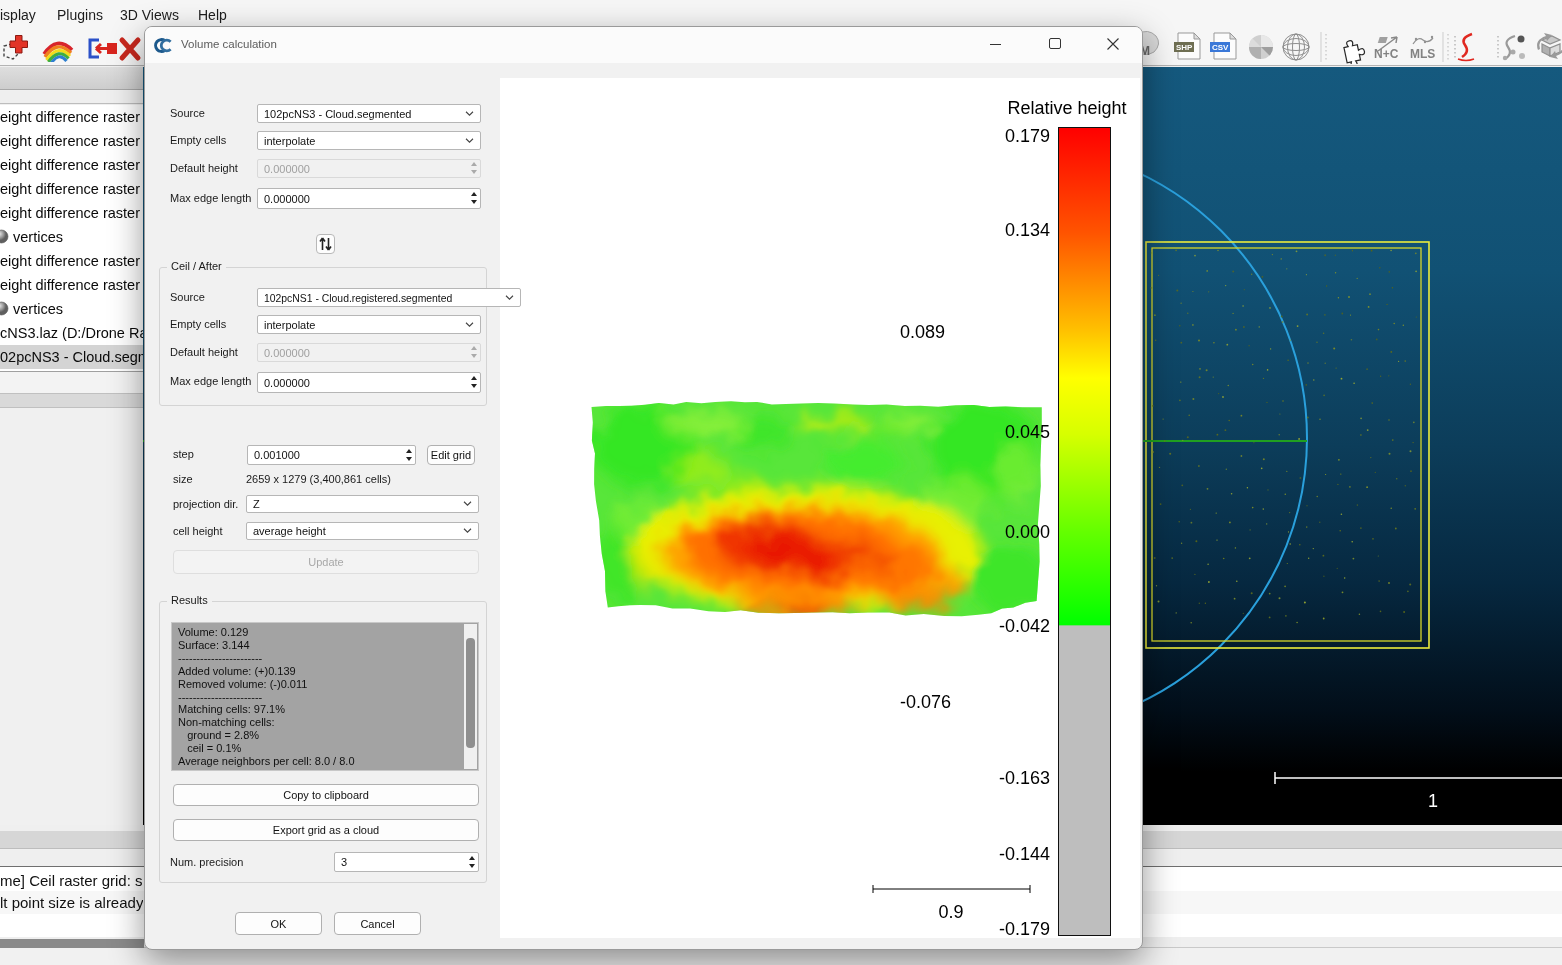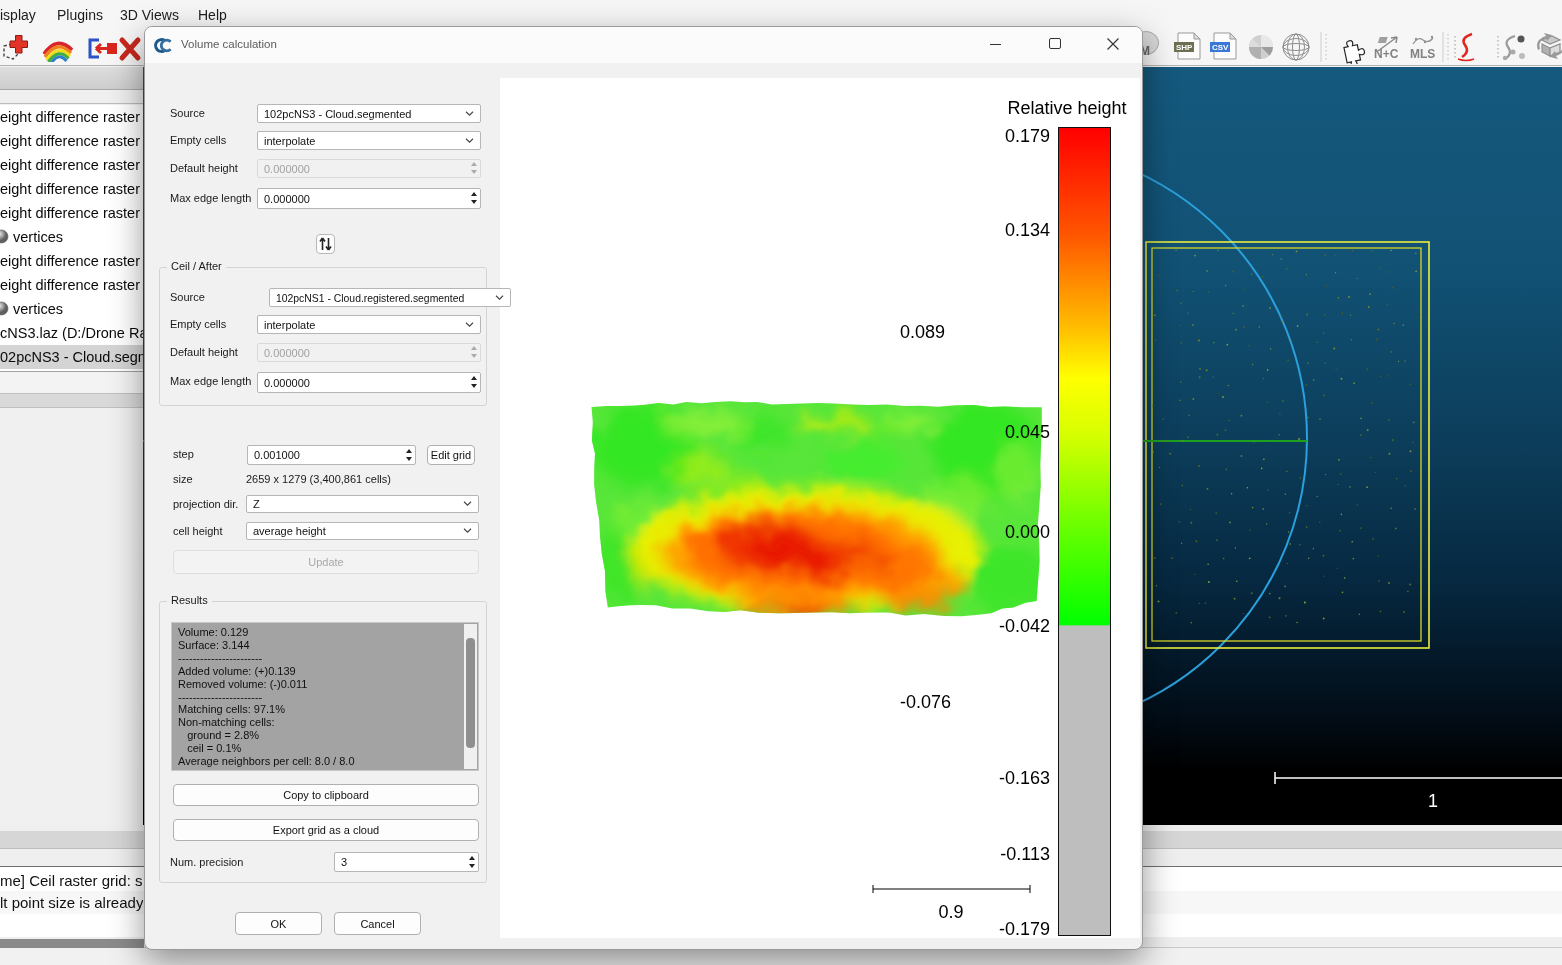--- a/index.html
+++ b/index.html
@@ -470,21 +470,21 @@
     </div>
     <div class="btn" style="left:171px;top:207px;width:19px;height:20px;border-color:#b8b8b8"></div>
 <svg class="abs" style="left:174px;top:210px" width="13" height="14" viewBox="0 0 13 14">
 <path d="M3.5 13 V2 M3.5 1 L1 4.5 M3.5 1 L6 4.5" stroke="#222" stroke-width="1.6" fill="none"></path>
 <path d="M9.5 1 V12 M9.5 13 L7 9.5 M9.5 13 L12 9.5" stroke="#222" stroke-width="1.6" fill="none"></path>
 </svg>
     <div class="grp" style="left:14px;top:240px;width:328px;height:139px">
       <b>Ceil / After</b>
     </div>
     <div class="lbl" style="left:25px;top:264px">Source</div>
-    <div class="cbo" style="left:124px;top:261px;width:242px;height:19px">
+    <div class="cbo" style="left:112px;top:261px;width:264px;height:19px">
       <span><i style="font-style:normal;font-size:10.4px">102pcNS1 - Cloud.registered.segmented</i></span>
       <svg class="chev" viewBox="0 0 9 9">
         <path d="M1 2.7 L4.5 6.2 L8 2.7" fill="none" stroke="#444" stroke-width="1.1"></path>
       </svg>
     </div>
     <div class="lbl" style="left:25px;top:291px">Empty cells</div>
     <div class="cbo" style="left:112px;top:288px;width:224px;height:19px">
       <span>interpolate</span>
       <svg class="chev" viewBox="0 0 9 9">
         <path d="M1 2.7 L4.5 6.2 L8 2.7" fill="none" stroke="#444" stroke-width="1.1"></path>
@@ -568,21 +568,21 @@
     <div class="abs" style="left:922px;top:71px;width:200px;height:20px;font-size:18px;color:#000;transform:translateX(-50%);text-align:center;z-index:3;left:922px">Relative height</div>
     <div class="abs" style="left:913px;top:100px;width:53px;height:809px;border:1px solid #111;background:linear-gradient(180deg,#ff0000 0%,#ff5400 13%,#ffc000 25%,#ffff00 31%,#d6ff00 38%,#64ff00 50%,#20ff00 58%,#00ff00 61.55%,#bebebe 61.7%,#bebebe 100%)"></div>
     <div class="abs" style="left:755px;top:99px;width:150px;font-size:18px;color:#000;text-align:right;z-index:3">0.179</div>
     <div class="abs" style="left:755px;top:193px;width:150px;font-size:18px;color:#000;text-align:right;z-index:3">0.134</div>
     <div class="abs" style="left:755px;top:295px;width:150px;font-size:18px;color:#000;z-index:3">0.089</div>
     <div class="abs" style="left:755px;top:395px;width:150px;font-size:18px;color:#000;text-align:right;z-index:3">0.045</div>
     <div class="abs" style="left:755px;top:495px;width:150px;font-size:18px;color:#000;text-align:right;z-index:3">0.000</div>
     <div class="abs" style="left:755px;top:589px;width:150px;font-size:18px;color:#000;text-align:right;z-index:3">-0.042</div>
     <div class="abs" style="left:755px;top:665px;width:150px;font-size:18px;color:#000;z-index:3">-0.076</div>
     <div class="abs" style="left:755px;top:741px;width:150px;font-size:18px;color:#000;text-align:right;z-index:3">-0.163</div>
-    <div class="abs" style="left:755px;top:817px;width:150px;font-size:18px;color:#000;text-align:right;z-index:3">-0.113</div>
+    <div class="abs" style="left:755px;top:817px;width:150px;font-size:18px;color:#000;text-align:right;z-index:3">-0.144</div>
     <div class="abs" style="left:755px;top:892px;width:150px;font-size:18px;color:#000;text-align:right;z-index:3">-0.179</div>
     <svg class="abs" style="left:724px;top:855px" width="170" height="45" viewBox="0 0 170 45">
 <line x1="4" y1="7" x2="161" y2="7" stroke="#000" stroke-width="1"></line>
 <line x1="4" y1="3" x2="4" y2="11" stroke="#000" stroke-width="1"></line>
 <line x1="161" y1="3" x2="161" y2="11" stroke="#000" stroke-width="1"></line>
 <text x="82" y="36" font-size="18" fill="#000" text-anchor="middle" font-family="Liberation Sans,sans-serif">0.9</text>
 </svg>
     <svg class="abs" style="left:441px;top:367px" width="460" height="227" viewBox="585 393 460 227">
 <defs>
 <clipPath id="blobclip">

